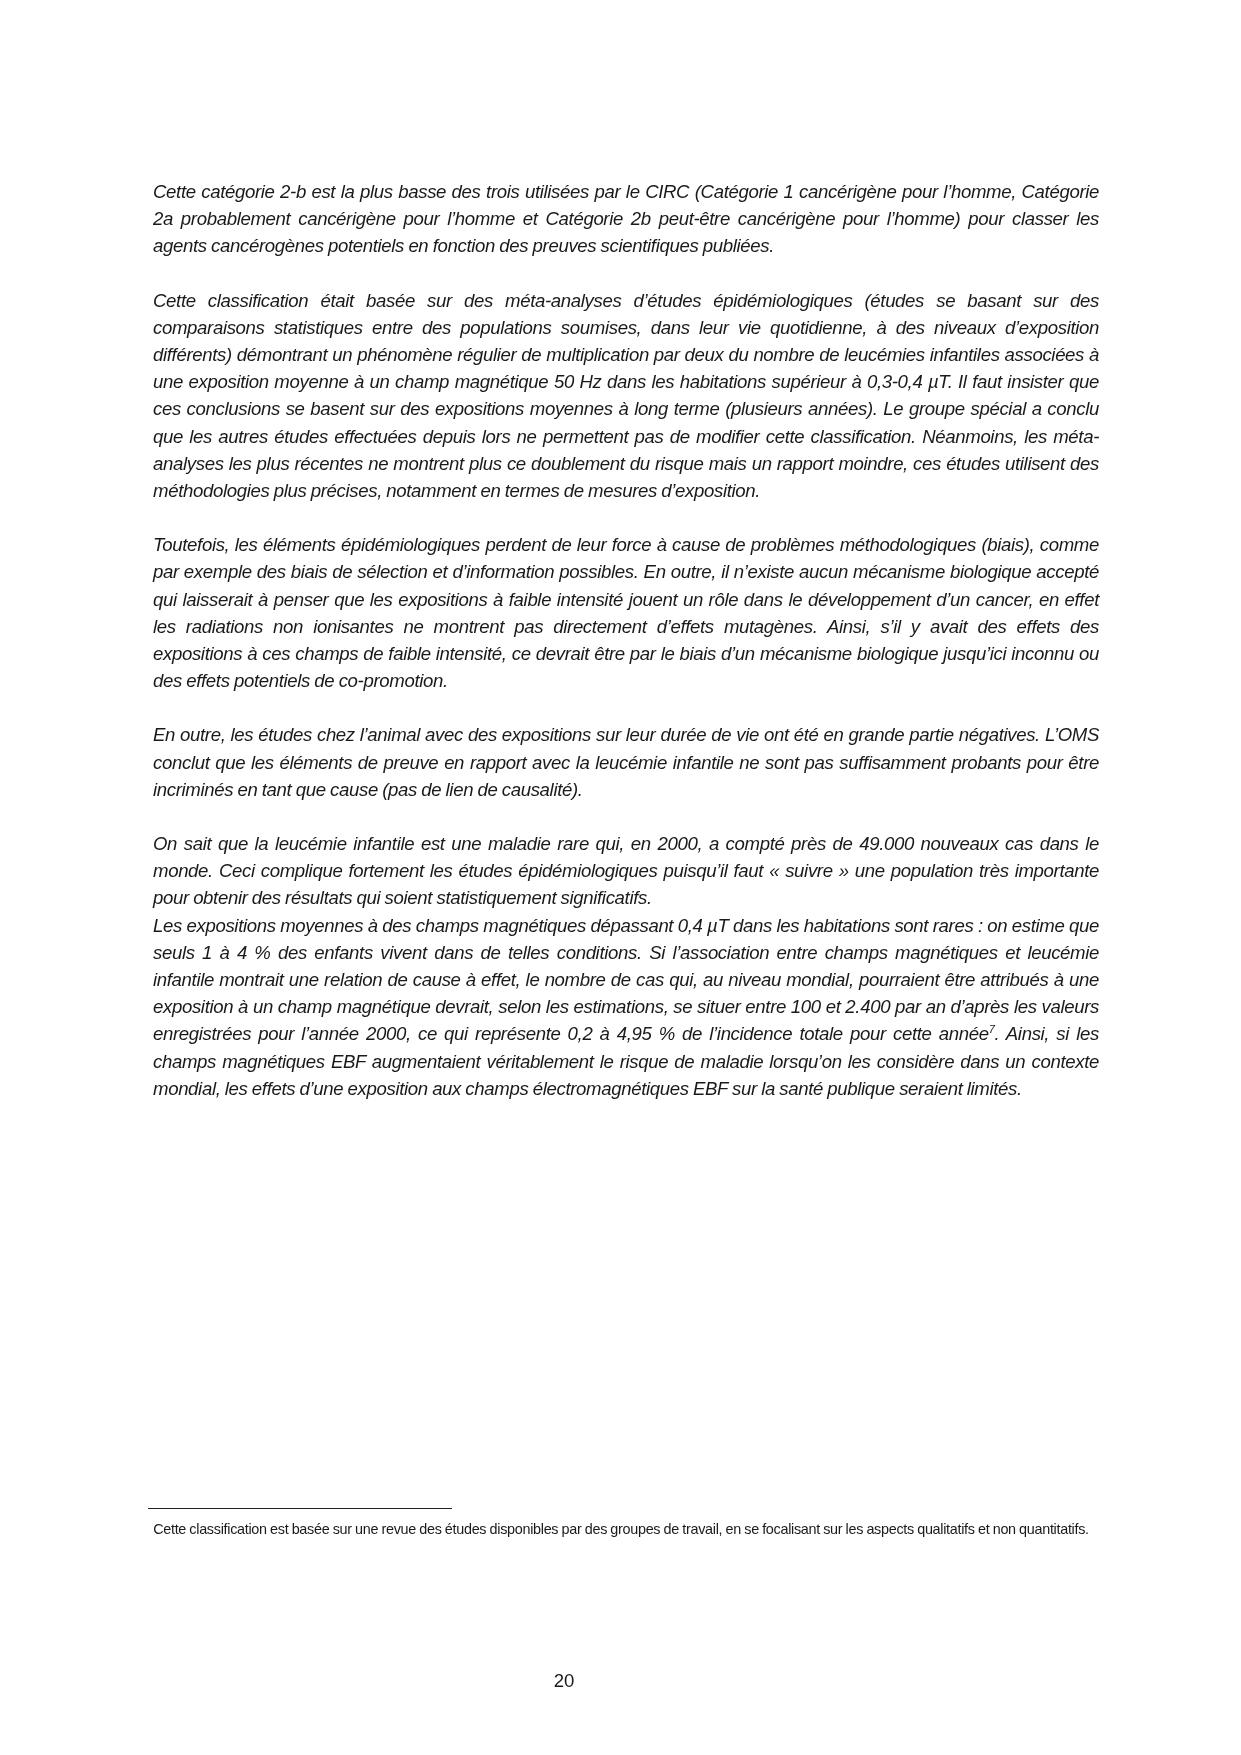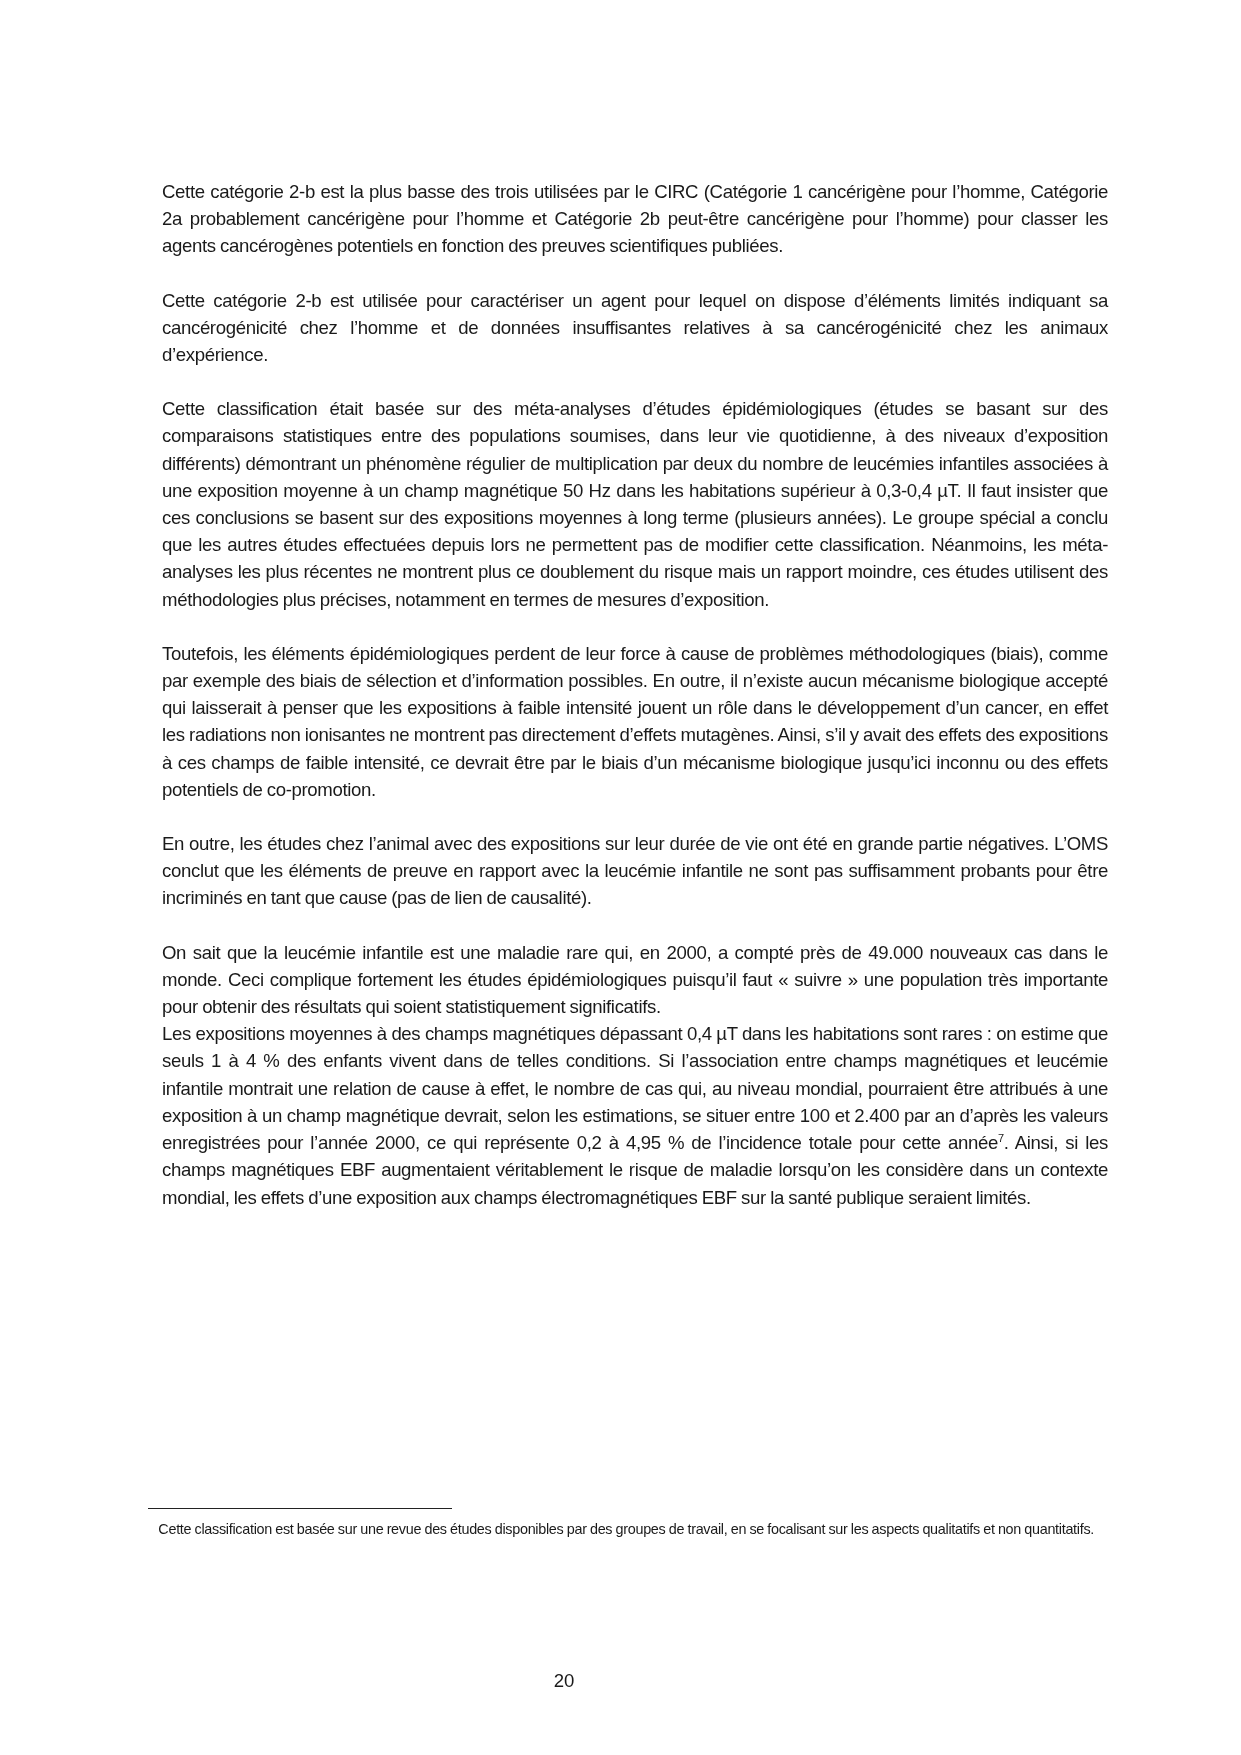--- a/index.html
+++ b/index.html
@@ -10,23 +10,24 @@
     body {
       width: 1241px;
       height: 1755px;
       position: relative;
       overflow: hidden;
       font-family: "Liberation Sans", sans-serif;
       color: #1a1a1a;
     }
     .page {
       position: absolute;
-      left: 162px;
+      left: 153px;
       top: 178px;
       width: 946px;
+      font-style: italic;
     }
     .para {
       margin: 0 0 27px 0;
       font-size: 18.6px;
       line-height: 27.2px;
       text-align: justify;
       letter-spacing: -0.35px;
       word-spacing: -0.5px;
       hyphens: none;
     }
@@ -49,21 +50,21 @@
     .footnotes {
       position: absolute;
       left: 148px;
       top: 1519px;
       width: 946px;
     }
     .footnote {
       margin: 0;
       font-size: 14.4px;
       line-height: 20.5px;
-      text-align: right;
+      text-align: center;
       letter-spacing: -0.3px;
       word-spacing: -0.4px;
     }
     .footnote sup {
       font-size: 9.5px;
       line-height: 0;
       vertical-align: super;
     }
     .page-number {
       position: absolute;
@@ -73,21 +74,20 @@
       text-align: center;
       font-size: 18.6px;
       line-height: 22px;
     }
   </style>
 </head>
 <body>
 
 <div class="page">
   <p class="para">Cette catégorie 2-b est la plus basse des trois utilisées par le CIRC (Catégorie 1 cancérigène pour l’homme, Catégorie 2a probablement cancérigène pour l’homme et Catégorie 2b peut-être cancérigène pour l’homme) pour classer les agents cancérogènes potentiels en fonction des preuves scientifiques publiées.</p>
-  <p class="para">Cette catégorie 2-b est utilisée pour caractériser un agent pour lequel on dispose d’éléments limités indiquant sa cancérogénicité chez l’homme et de données insuffisantes relatives à sa cancérogénicité chez les animaux d’expérience.</p>
   <p class="para">Cette classification était basée sur des méta-analyses d’études épidémiologiques (études se basant sur des comparaisons statistiques entre des populations soumises, dans leur vie quotidienne, à des niveaux d’exposition différents) démontrant un phénomène régulier de multiplication par deux du nombre de leucémies infantiles associées à une exposition moyenne à un champ magnétique 50 Hz dans les habitations supérieur à 0,3-0,4 µT. Il faut insister que ces conclusions se basent sur des expositions moyennes à long terme (plusieurs années). Le groupe spécial a conclu que les autres études effectuées depuis lors ne permettent pas de modifier cette classification. Néanmoins, les méta-analyses les plus récentes ne montrent plus ce doublement du risque mais un rapport moindre, ces études utilisent des méthodologies plus précises, notamment en termes de mesures d’exposition.</p>
   <p class="para">Toutefois, les éléments épidémiologiques perdent de leur force à cause de problèmes méthodologiques (biais), comme par exemple des biais de sélection et d’information possibles. En outre, il n’existe aucun mécanisme biologique accepté qui laisserait à penser que les expositions à faible intensité jouent un rôle dans le développement d’un cancer, en effet les radiations non ionisantes ne montrent pas directement d’effets mutagènes. Ainsi, s’il y avait des effets des expositions à ces champs de faible intensité, ce devrait être par le biais d’un mécanisme biologique jusqu’ici inconnu ou des effets potentiels de co-promotion.</p>
   <p class="para">En outre, les études chez l’animal avec des expositions sur leur durée de vie ont été en grande partie négatives. L’OMS conclut que les éléments de preuve en rapport avec la leucémie infantile ne sont pas suffisamment probants pour être incriminés en tant que cause (pas de lien de causalité).</p>
   <p class="para tight">On sait que la leucémie infantile est une maladie rare qui, en 2000, a compté près de 49.000 nouveaux cas dans le monde. Ceci complique fortement les études épidémiologiques puisqu’il faut « suivre » une population très importante pour obtenir des résultats qui soient statistiquement significatifs.</p>
   <p class="para"><span>Les expositions moyennes à des champs magnétiques dépassant 0,4 µT dans les habitations sont rares : on estime que seuls 1 à 4 % des enfants vivent dans de telles conditions. Si l’association entre champs magnétiques et leucémie infantile montrait une relation de cause à effet, le nombre de cas qui, au niveau mondial, pourraient être attribués à une exposition à un champ magnétique devrait, selon les estimations, se situer entre 100 et 2.400 par an d’après les valeurs enregistrées pour l’année 2000, ce qui représente 0,2 à 4,95 % de l’incidence totale pour cette année</span><sup class="fnref">7</sup><span>. Ainsi, si les champs magnétiques EBF augmentaient véritablement le risque de maladie lorsqu’on les considère dans un contexte mondial, les effets d’une exposition aux champs électromagnétiques EBF sur la santé publique seraient limités.</span></p>
 </div>
 
 <div class="footnote-rule"></div>
 
 <div class="footnotes">

